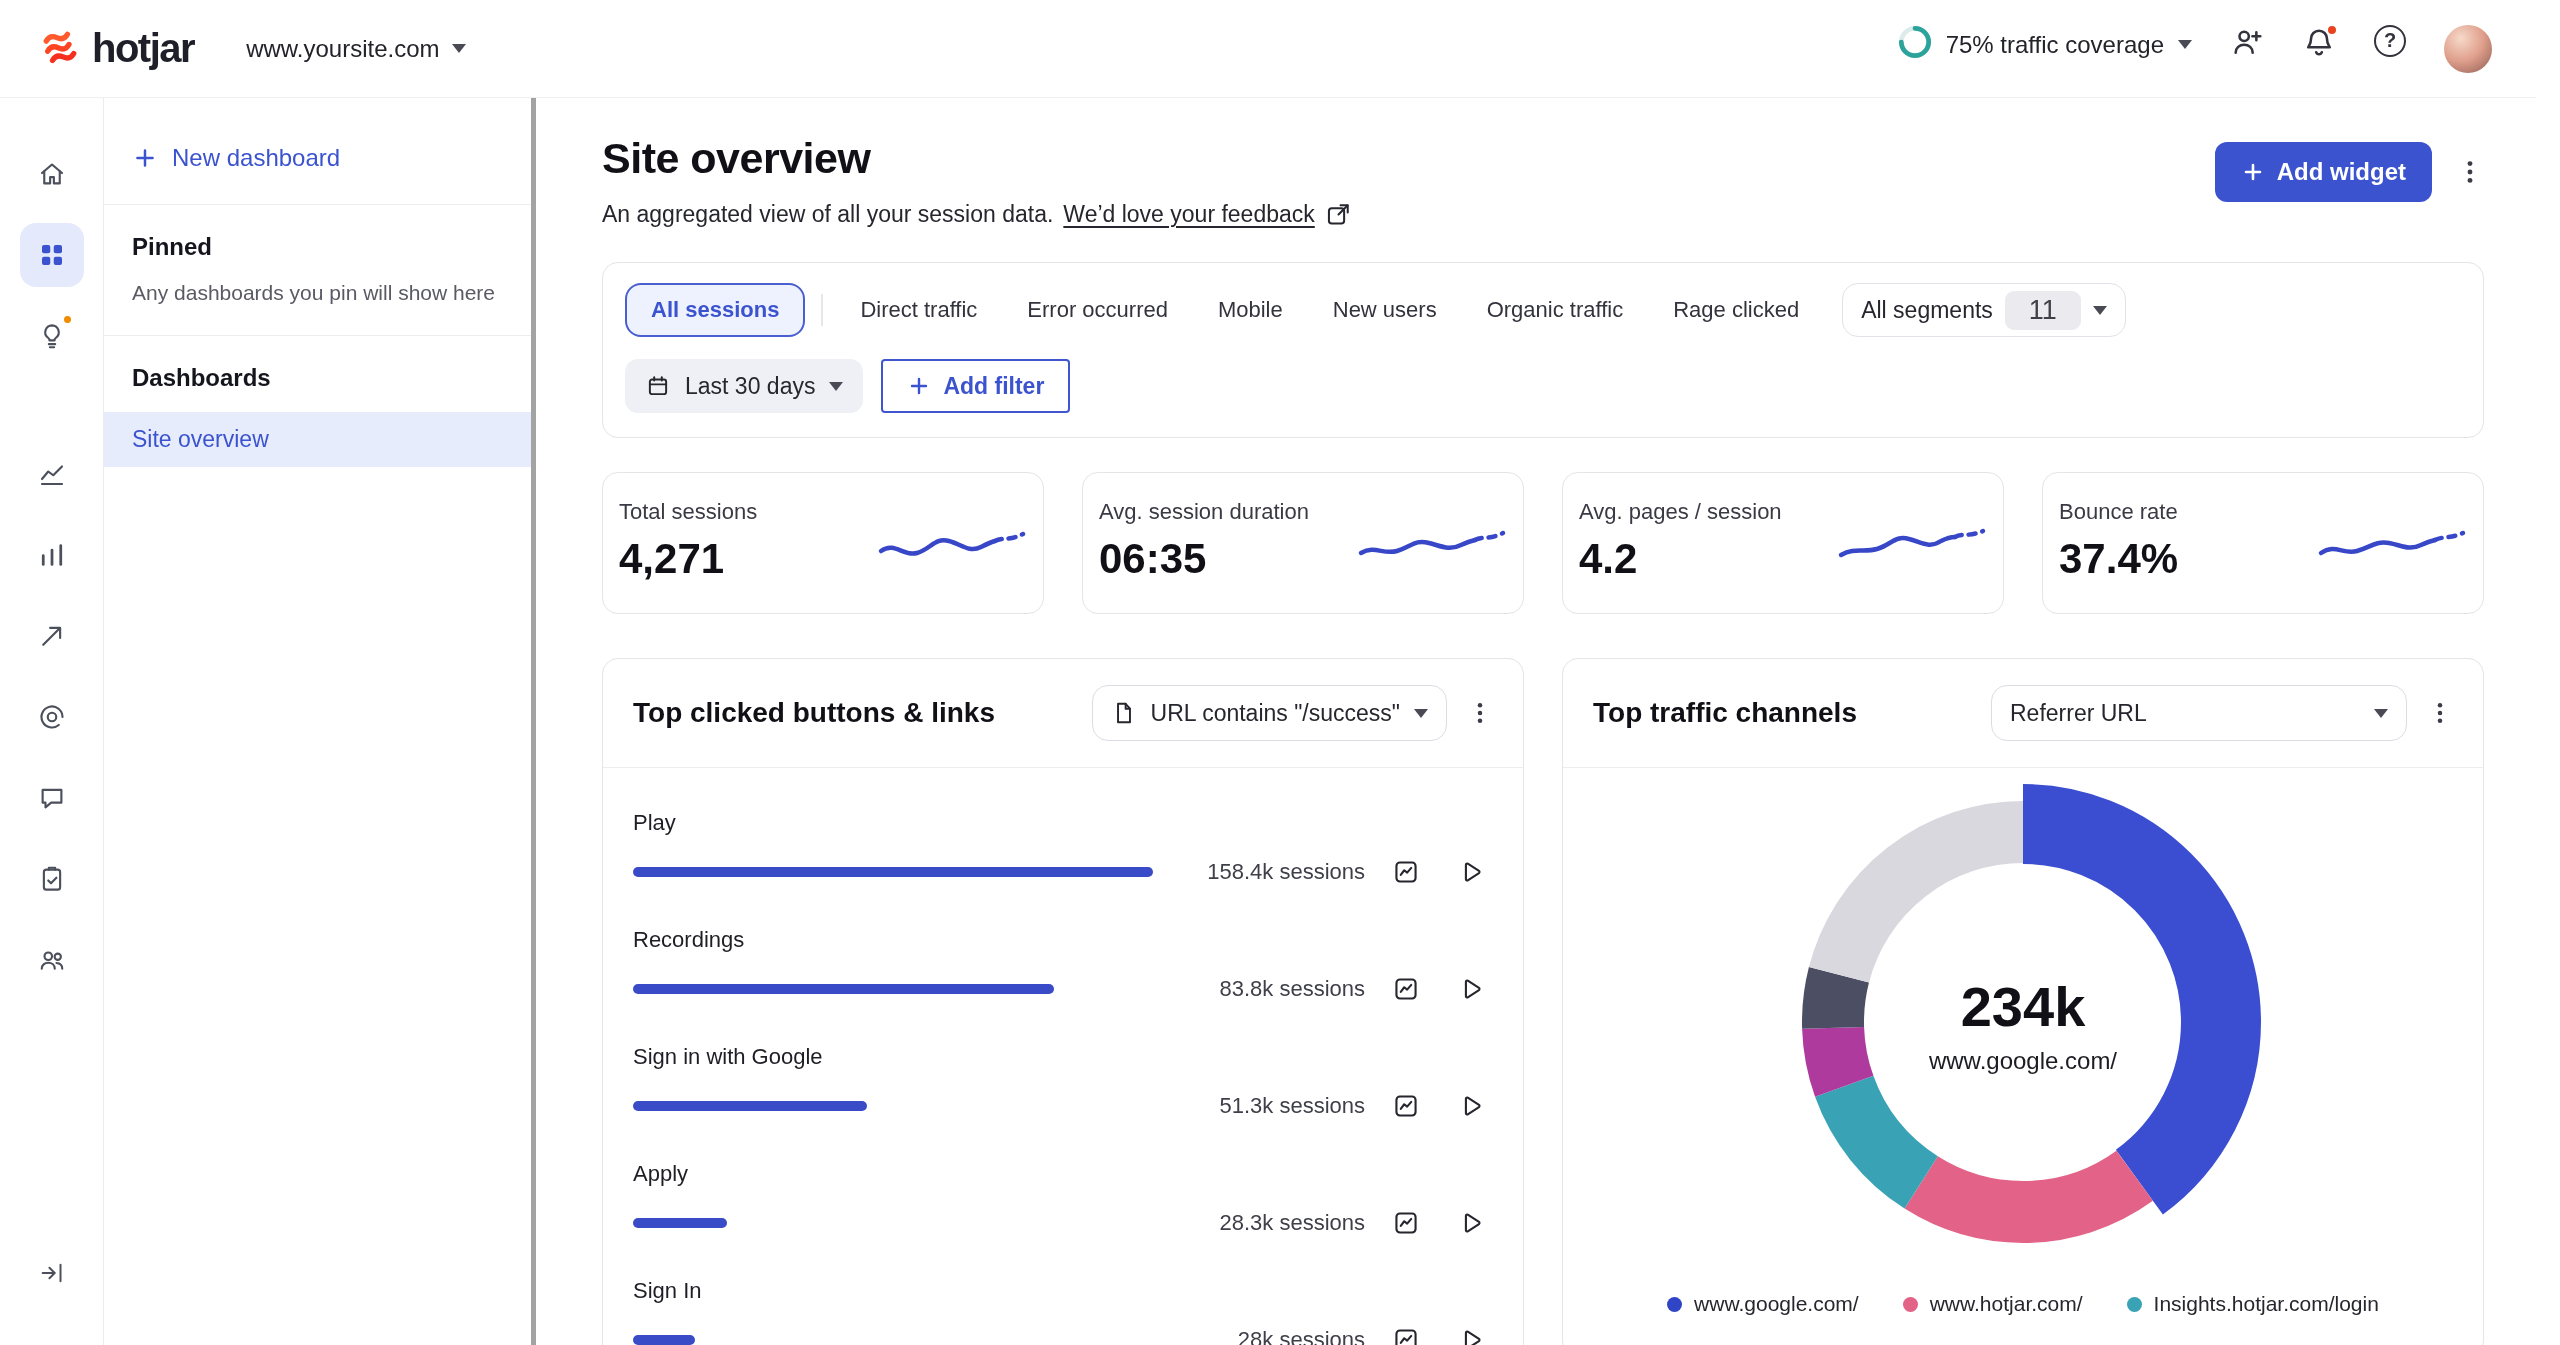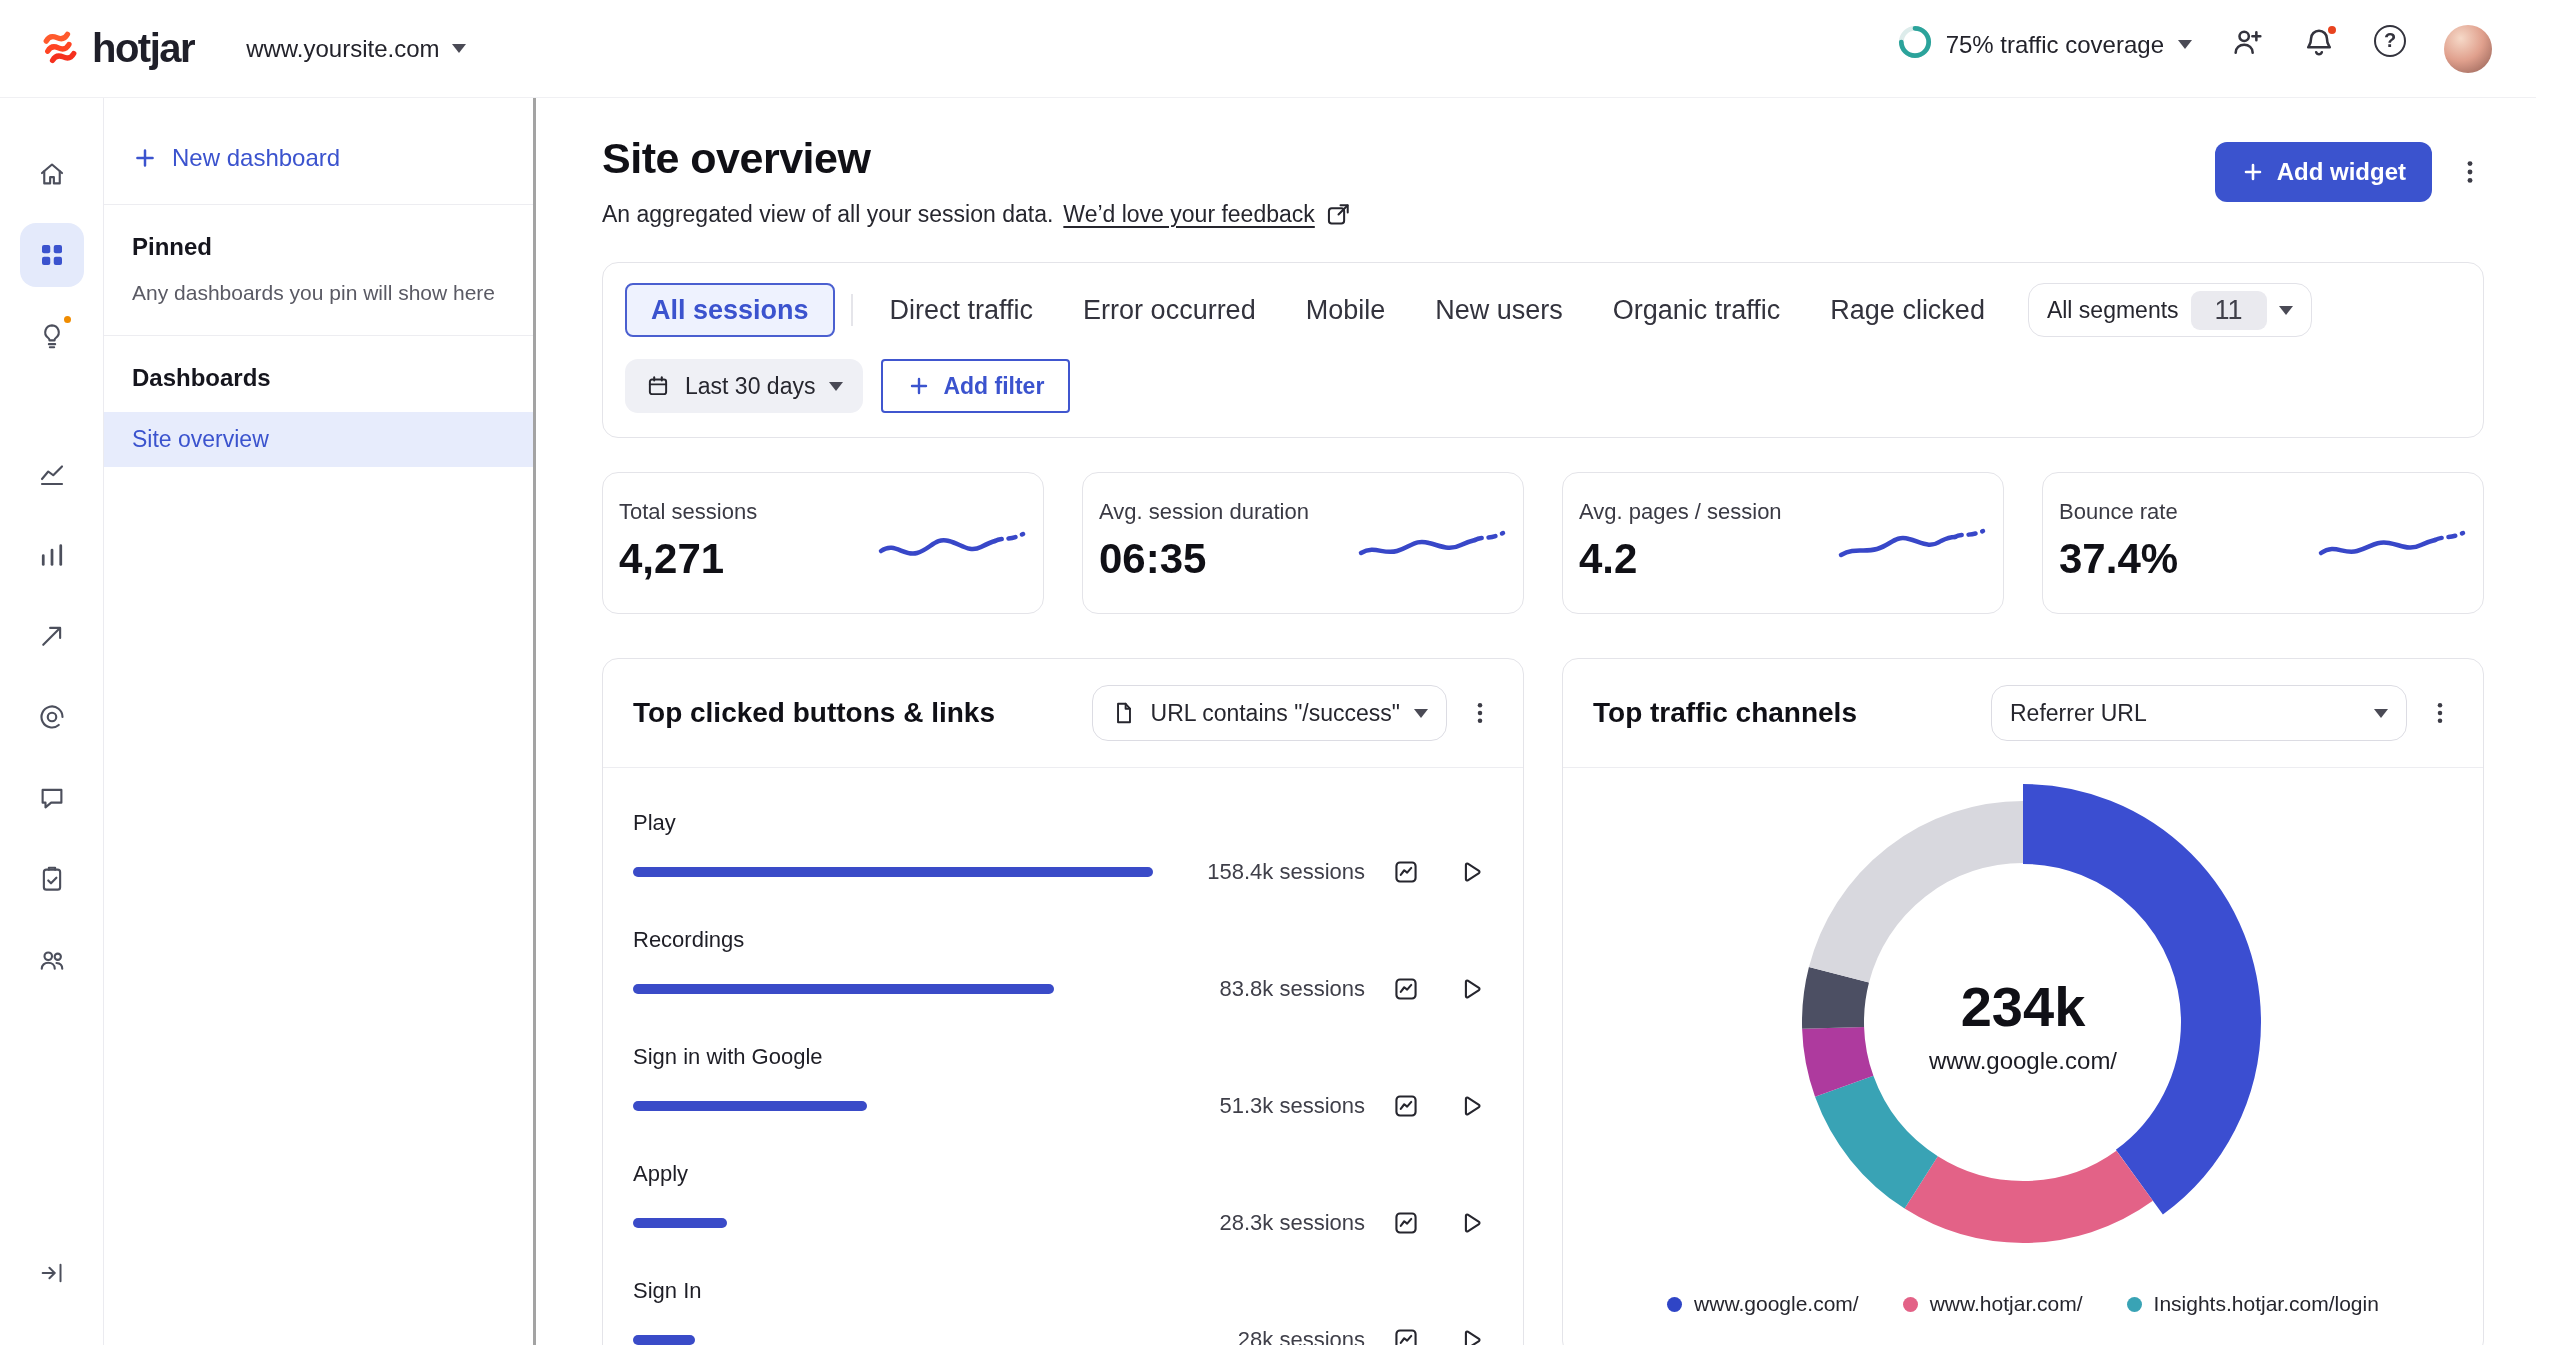--- a/index.html
+++ b/index.html
@@ -29,21 +29,21 @@
 
   
   .rail { width:104px; flex:0 0 104px; border-right:1px solid #ebebf0; display:flex; flex-direction:column; align-items:center; padding:44px 0 40px; gap:17px; }
   .rail-item { width:64px; height:64px; border-radius:16px; display:grid; place-items:center; color:#4c4f5c; background:none; border:none; cursor:pointer; position:relative; }
   .rail-item.active { background:#e4eafb; color:#3b53ce; }
   .rail-gap { height:40px; flex:0 0 40px; }
   .rail-bottom { margin-top:auto; }
   .bulb-dot { position:absolute; top:10px; right:11px; width:11px; height:11px; border-radius:50%; background:#f08c00; border:2px solid #fff; }
 
   
-  .sidebar { width:432px; flex:0 0 432px; border-right:3px solid #a3a3a3; padding:46px 28px 0; }
+  .sidebar { width:432px; flex:0 0 432px; border-right:5px solid #a3a3a3; padding:46px 28px 0; }
   .new-dash { display:flex; align-items:center; gap:14px; color:#3b53ce; font-size:24px; font-weight:500; background:none; border:none; cursor:pointer; margin-bottom:32px; }
   .side-divider { border:none; border-top:1px solid #ededf1; margin:0 -28px; }
   .side-heading { font-size:24px; font-weight:700; color:#15151d; margin:28px 0 0; }
   .side-empty { font-size:21px; color:#5a5a64; margin-top:20px; white-space:nowrap; }
   .side-empty-wrap { margin-bottom:30px; }
   .dash-group { margin-top:28px; }
   .side-item { display:block; width:calc(100% + 56px); margin:20px -28px 0; padding:14px 28px; background:#e7ecfc; color:#3b53ce; font-size:23px; text-align:left; border:none; cursor:pointer; }
 
   
   .main { flex:1; padding:36px 52px 0 66px; min-width:0; }
@@ -51,21 +51,21 @@
   .page-title { font-size:43px; font-weight:700; color:#101016; letter-spacing:-0.5px; }
   .page-sub { display:flex; align-items:center; gap:10px; margin-top:18px; font-size:23px; color:#26262e; }
   .feedback-link { color:#26262e; text-decoration:underline; text-underline-offset:4px; cursor:pointer; }
   .head-actions { display:flex; align-items:center; gap:24px; margin-top:8px; }
   .btn-primary { display:flex; align-items:center; gap:12px; background:#3b53ce; color:#fff; border:none; border-radius:12px; height:60px; padding:0 26px; font-size:24px; font-weight:600; cursor:pointer; font-family:inherit; }
   .kebab-btn { background:none; border:none; color:#3c3c46; cursor:pointer; display:grid; place-items:center; }
 
   
   .filter-card { margin-top:34px; border:1.5px solid #e4e4e9; border-radius:16px; padding:20px 22px 24px; }
   .seg-row { display:flex; align-items:center; }
-  .seg-pill { display:flex; align-items:center; height:54px; padding:0 24px; border-radius:8px; font-size:27px; color:#33333d; background:none; border:1.5px solid transparent; cursor:pointer; font-family:inherit; }
+  .seg-pill { display:flex; align-items:center; height:54px; padding:0 24px; border-radius:16px; font-size:22px; color:#33333d; background:none; border:1.5px solid transparent; cursor:pointer; font-family:inherit; }
   .seg-pill.active { border:2px solid #4a5fd0; background:#eef2fe; color:#3b53ce; font-weight:600; }
   .seg-sep { width:2px; height:32px; background:#e5e5ea; margin:0 12px 0 16px; flex:0 0 2px; }
   .all-seg { display:flex; align-items:center; gap:12px; height:54px; border:1.5px solid #e2e2e8; border-radius:16px; padding:0 18px; margin-left:18px; font-size:23px; color:#26262e; background:#fff; cursor:pointer; font-family:inherit; }
   .seg-badge { background:#eaeaef; color:#3f3f49; border-radius:9px; padding:4px 24px; font-size:27px; }
   .filter-row2 { display:flex; align-items:center; gap:18px; margin-top:22px; }
   .date-pill { display:flex; align-items:center; gap:14px; height:54px; border:none; border-radius:13px; background:#eff0f5; padding:0 20px; font-size:23px; color:#26262e; cursor:pointer; font-family:inherit; }
   .btn-outline { display:flex; align-items:center; gap:12px; height:54px; border:2px solid #4056cf; border-radius:4px; background:#fff; padding:0 24px; font-size:23px; font-weight:600; color:#3b53ce; cursor:pointer; font-family:inherit; }
 
   
   .stats-row { display:grid; grid-template-columns:repeat(4,1fr); gap:38px; margin-top:34px; }

